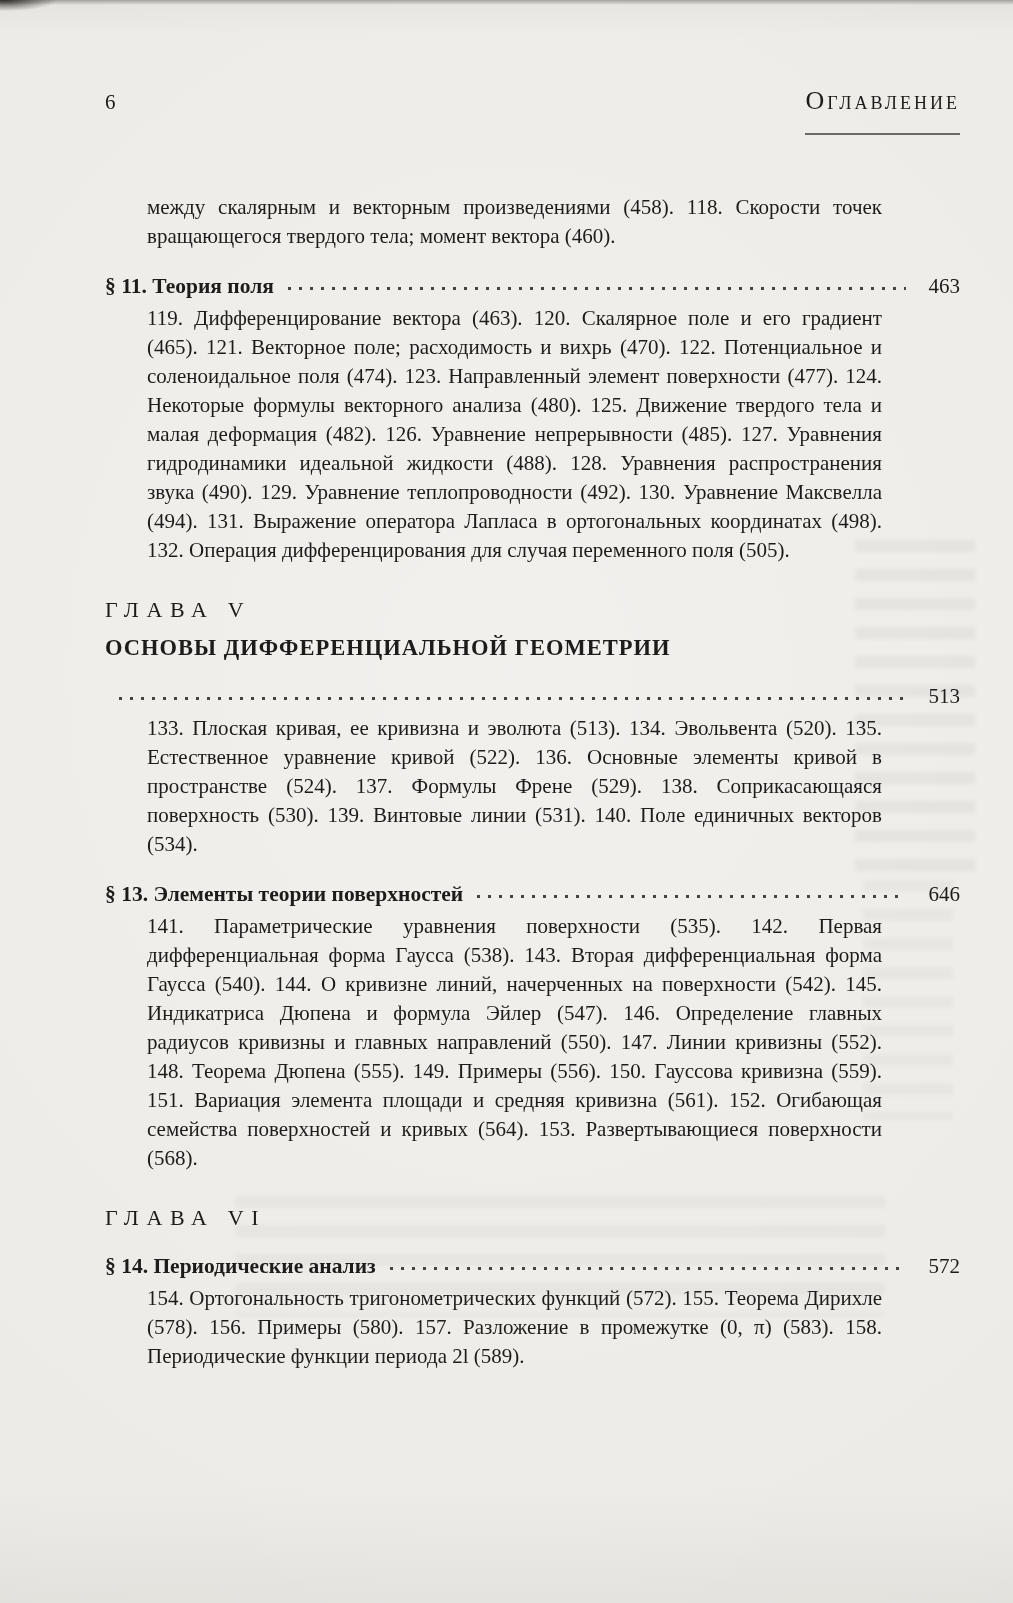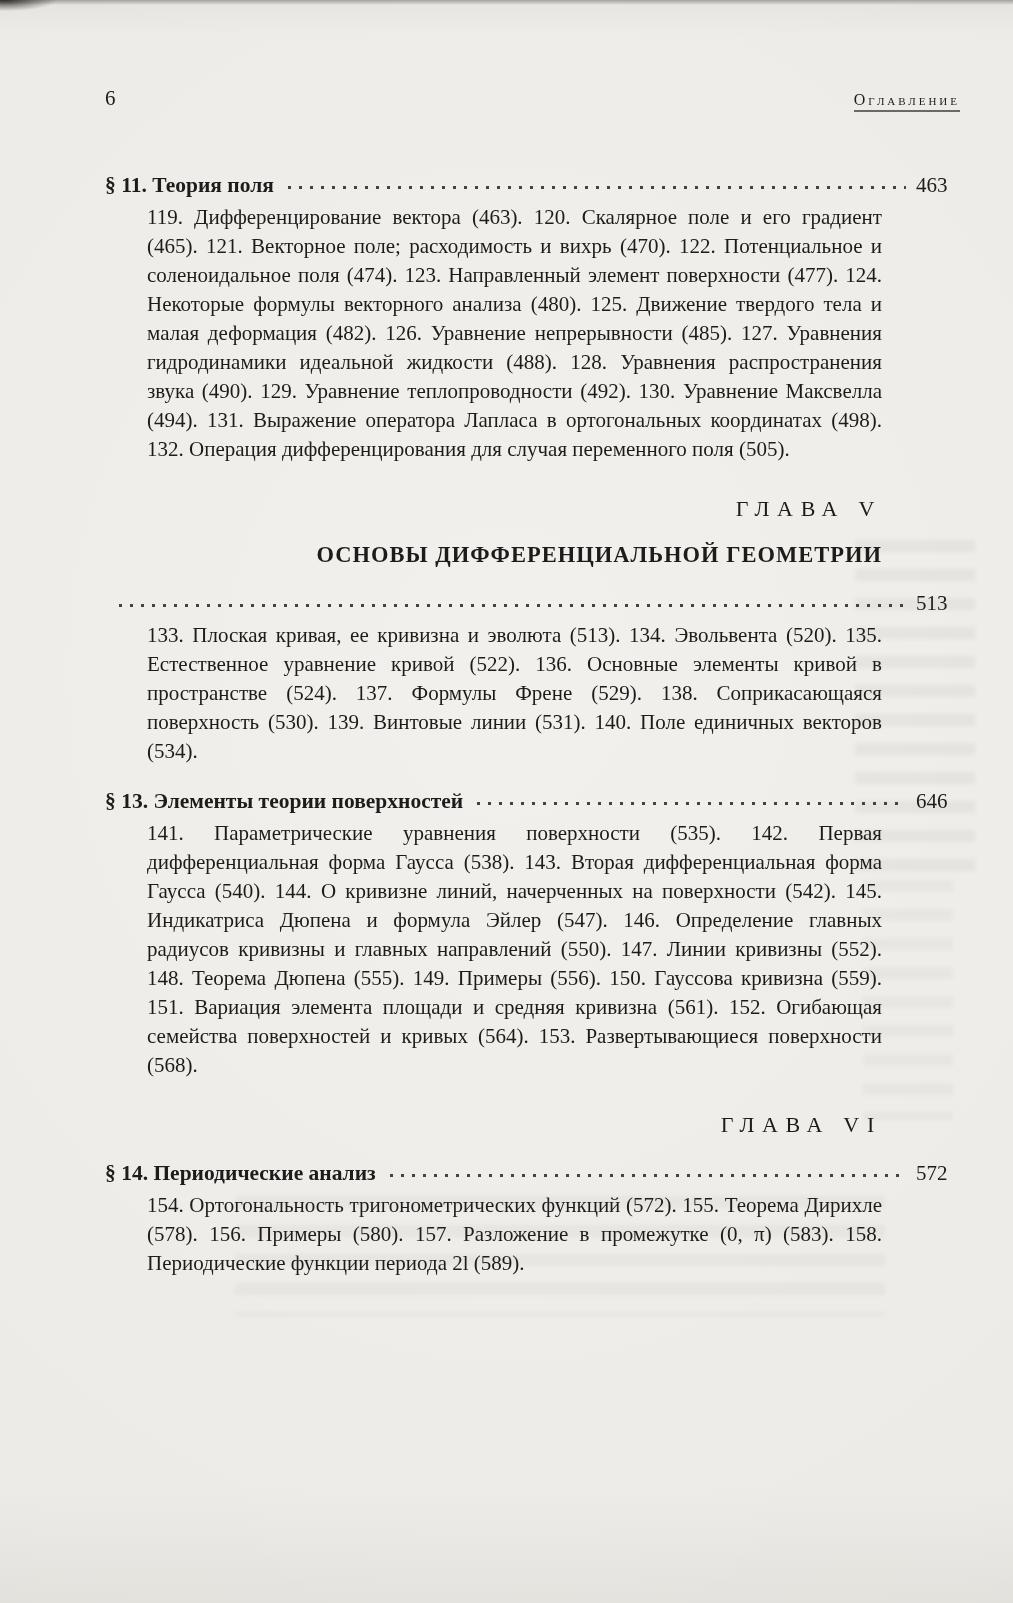--- a/index.html
+++ b/index.html
@@ -36,25 +36,25 @@
   }
   .ghost-1 { right: 38px; top: 540px; width: 120px; height: 340px; opacity: 0.05; }
   .ghost-2 { left: 235px; top: 1196px; width: 650px; height: 120px; opacity: 0.04; }
   .ghost-3 { right: 60px; top: 880px; width: 90px; height: 240px; opacity: 0.035; }
 
   .running-head {
     display: flex; justify-content: space-between; align-items: baseline;
   }
   .page-num { font-size: 21px; }
   .running-title {
-    font-size: 16px;
+    font-size: 26px;
     font-variant: small-caps;
     letter-spacing: 3px;
     border-bottom: 2px solid #6b6962;
-    padding-bottom: 1px;
+    padding-bottom: 17px;
   }
 
   .toc { margin-top: 58px; }
 
   .details {
     font-size: 21px;
     line-height: 29px;
     text-align: justify;
     margin: 3px 78px 0 42px;
   }
@@ -71,45 +71,46 @@
     flex: 1 1 auto;
     align-self: stretch;
     margin: 0 10px 0 10px;
     background-image: radial-gradient(circle, #45433f 1.5px, rgba(0,0,0,0) 1.7px);
     background-size: 11px 11px;
     background-repeat: repeat-x;
     background-position: left bottom 7px;
   }
   .sec-page {
     font-weight: normal; font-size: 21px;
-    min-width: 44px; 
+    min-width: 44px; text-align: right;
   }
 
-  .chapter { margin: 32px 78px 6px 0; text-align: right; }
+  .chapter { margin: 32px 78px 6px 0; text-align: left; }
   .chapter-label { font-size: 22px; letter-spacing: 0.35em; }
-  .chapter-title { font-size: 22.5px; font-weight: bold; margin-top: 20px; letter-spacing: 1px; }
+  .chapter-title { font-size: 22.5px; font-weight: bold; margin-top: 12px; letter-spacing: 1px; }
 </style>
 </head>
 <body>
 
 <div class="page">
 
   <div class="scan-top-edge"></div>
   <div class="scan-corner"></div>
   <div class="ghost ghost-1"></div>
   <div class="ghost ghost-2"></div>
   <div class="ghost ghost-3"></div>
 
   <header class="running-head">
     <span class="page-num">6</span>
     <span class="running-title">Оглавление</span>
   </header>
 
   <main class="toc">
 
+    <p class="details intro">между скалярным и векторным произведениями (458). 118. Скорости точек вращающегося твердого тела; момент вектора (460).</p>
 
     <section>
       <div class="sec-head">
         <span class="sec-title"><span>§ 11.</span> <span>Теория поля</span></span>
         <span class="leader"></span>
         <span class="sec-page">463</span>
       </div>
       <p class="details">119. Дифференцирование вектора (463). 120. Скалярное поле и его градиент (465). 121. Векторное поле; расходимость и вихрь (470). 122. Потенциальное и соленоидальное поля (474). 123. Направленный элемент поверхности (477). 124. Некоторые формулы векторного анализа (480). 125. Движение твердого тела и малая деформация (482). 126. Уравнение непрерывности (485). 127. Уравнения гидродинамики идеальной жидкости (488). 128. Уравнения распространения звука (490). 129. Уравнение теплопроводности (492). 130. Уравнение Максвелла (494). 131. Выражение оператора Лапласа в ортогональных координатах (498). 132. Операция дифференцирования для случая переменного поля (505).</p>
     </section>
 

